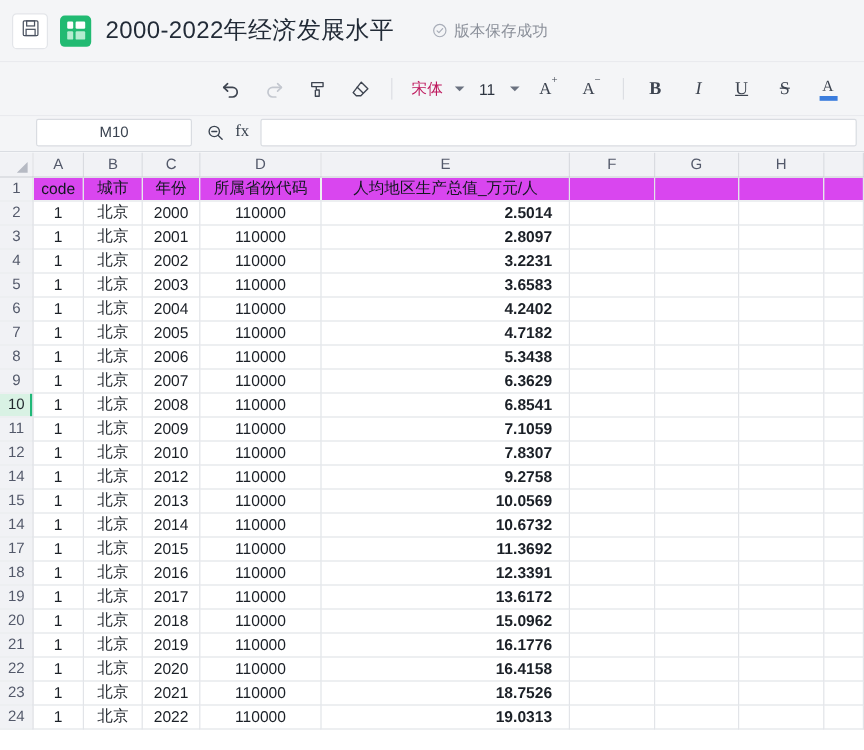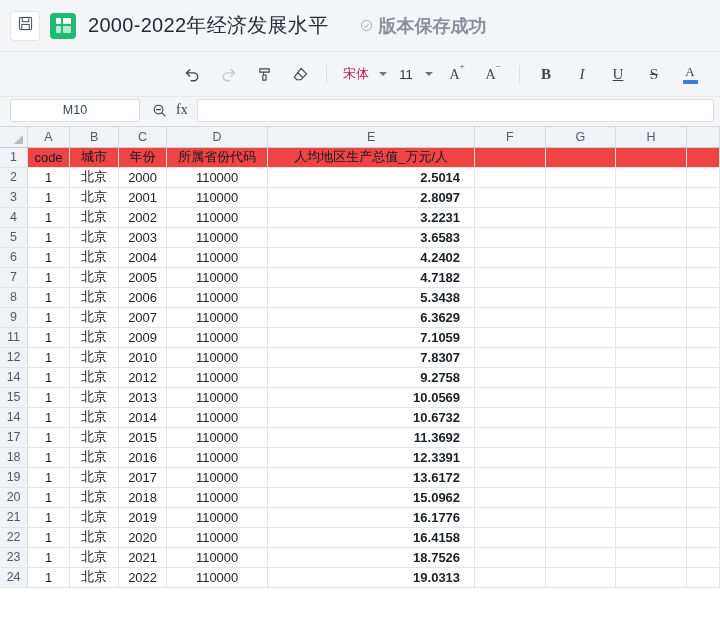--- a/index.html
+++ b/index.html
@@ -49,23 +49,22 @@
   .doc-title {
     font-size: 20px;
     color: #222b37;
     letter-spacing: .3px;
     white-space: nowrap;
   }
   .save-status {
     display: flex; align-items: center;
     margin-left: 32px;
     color: #8a8f99;
-    font-size: 18px;
+    font-size: 13px;
     white-space: nowrap;
-    font-weight: bold;
   }
   .save-status .chk { margin-right: 5px; display: flex; }
 
   
   .toolbar {
     height: 45px;
     background: #f4f5f7;
     display: flex;
     align-items: center;
     justify-content: flex-end;
@@ -128,21 +127,21 @@
     border-bottom: 1px solid #d4d7dd;
   }
   .namebox {
     width: 130px; height: 23px;
     background: #ffffff;
     border: 1px solid #d9dce1;
     border-radius: 2px;
     display: flex; align-items: center; justify-content: center;
     font-size: 12.5px;
     color: #3a4350;
-    margin-left: 4px;
+    margin-left: 24px;
   }
   .zoomicon { margin: 0 9px 0 12px; display: flex; align-items: center; cursor: pointer; }
   .fxlabel {
     font-family: "Liberation Serif", serif;
     font-size: 14px;
     color: #3a4350;
     margin-right: 9px;
   }
   .fxinput {
     flex: 1; height: 23px;
@@ -227,21 +226,21 @@
   
   td.cell {
     border-right: 1px solid #e2e4e8;
     border-bottom: 1px solid #e2e4e8;
     padding: 0 4px;
     background: #ffffff;
   }
   td.cell.num { text-align: right; padding-right: 14px; font-weight: bold; }
   td.cell.ctr { text-align: center; }
   tr.hdrrow td.cell {
-    background: #ef4444;
+    background: #d946ef;
     color: #12181f;
   }
   td.cell.blank { background: #ffffff; }
 
   .cw-a { width: 42px; }
   .cw-b { width: 50px; }
   .cw-c { width: 48px; }
   .cw-d { width: 102px; }
   .cw-e { width: 208px; }
   .cw-f { width: 72px; }
@@ -473,20 +472,32 @@
           <td class="cell cw-b ctr">北京</td>
           <td class="cell cw-c ctr">2007</td>
           <td class="cell cw-d ctr">110000</td>
           <td class="cell cw-e num">6.3629</td>
           <td class="cell blank cw-f"></td>
           <td class="cell blank cw-g"></td>
           <td class="cell blank cw-h"></td>
           <td class="cell blank cw-i"></td>
         </tr>
         <tr>
+          <td class="rowhdr active">10</td>
+          <td class="cell cw-a ctr">1</td>
+          <td class="cell cw-b ctr">北京</td>
+          <td class="cell cw-c ctr">2008</td>
+          <td class="cell cw-d ctr">110000</td>
+          <td class="cell cw-e num">6.8541</td>
+          <td class="cell blank cw-f"></td>
+          <td class="cell blank cw-g"></td>
+          <td class="cell blank cw-h"></td>
+          <td class="cell blank cw-i"></td>
+        </tr>
+        <tr>
           <td class="rowhdr">11</td>
           <td class="cell cw-a ctr">1</td>
           <td class="cell cw-b ctr">北京</td>
           <td class="cell cw-c ctr">2009</td>
           <td class="cell cw-d ctr">110000</td>
           <td class="cell cw-e num">7.1059</td>
           <td class="cell blank cw-f"></td>
           <td class="cell blank cw-g"></td>
           <td class="cell blank cw-h"></td>
           <td class="cell blank cw-i"></td>

